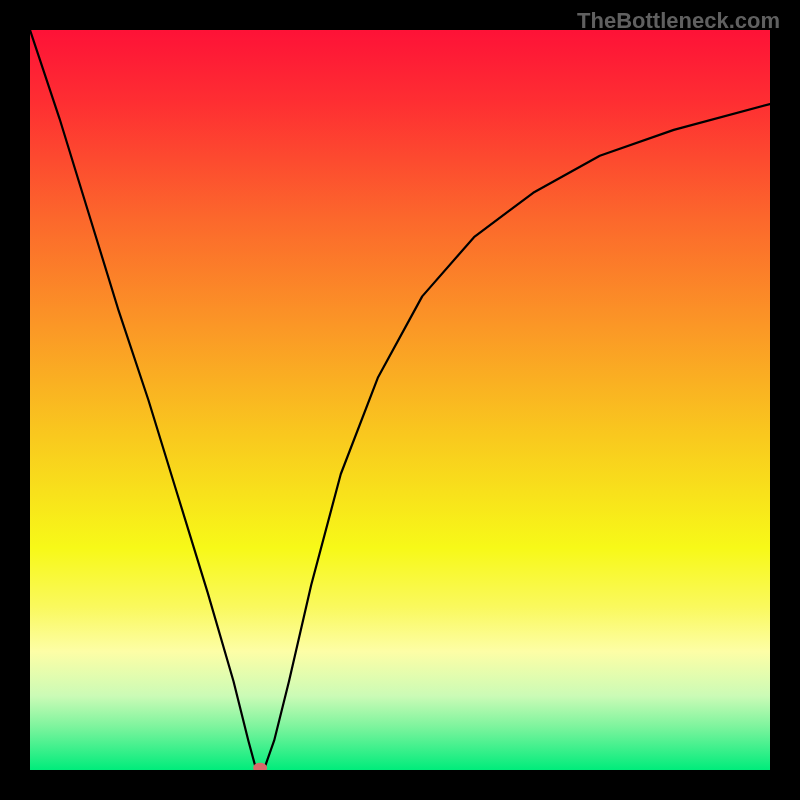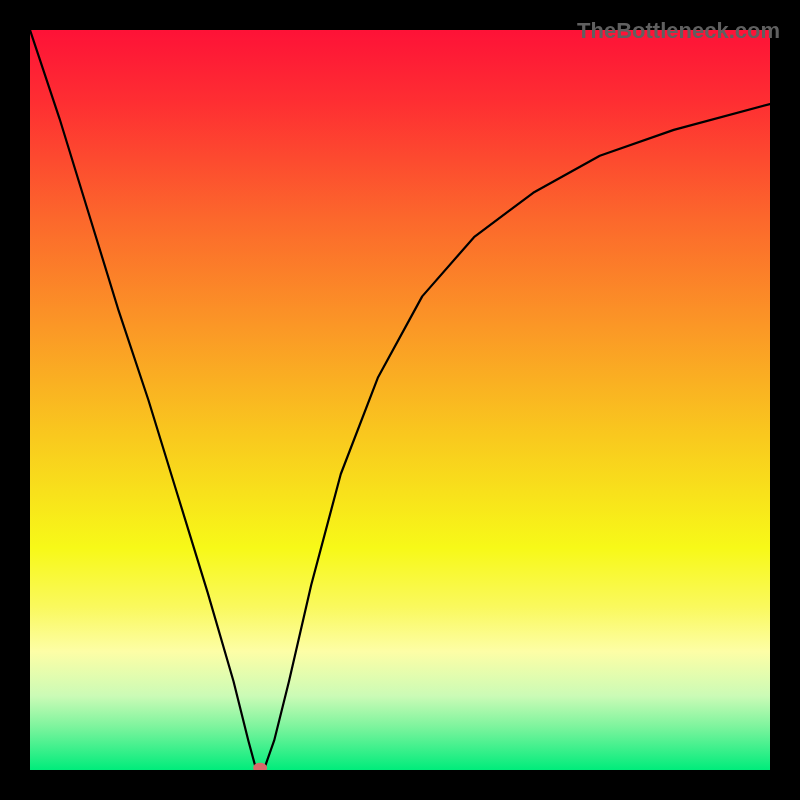--- a/index.html
+++ b/index.html
@@ -5,21 +5,21 @@
   * { margin: 0; padding: 0; box-sizing: border-box; }
   body {
     width: 800px;
     height: 800px;
     background: #000;
     position: relative;
     font-family: Arial, Helvetica, sans-serif;
   }
   .watermark {
     position: absolute;
-    top: 18px;
+    top: 8px;
     right: 20px;
     color: #606060;
     font-size: 22px;
     font-weight: bold;
     z-index: 10;
   }
   .plot-area {
     position: absolute;
     left: 30px;
     top: 30px;

